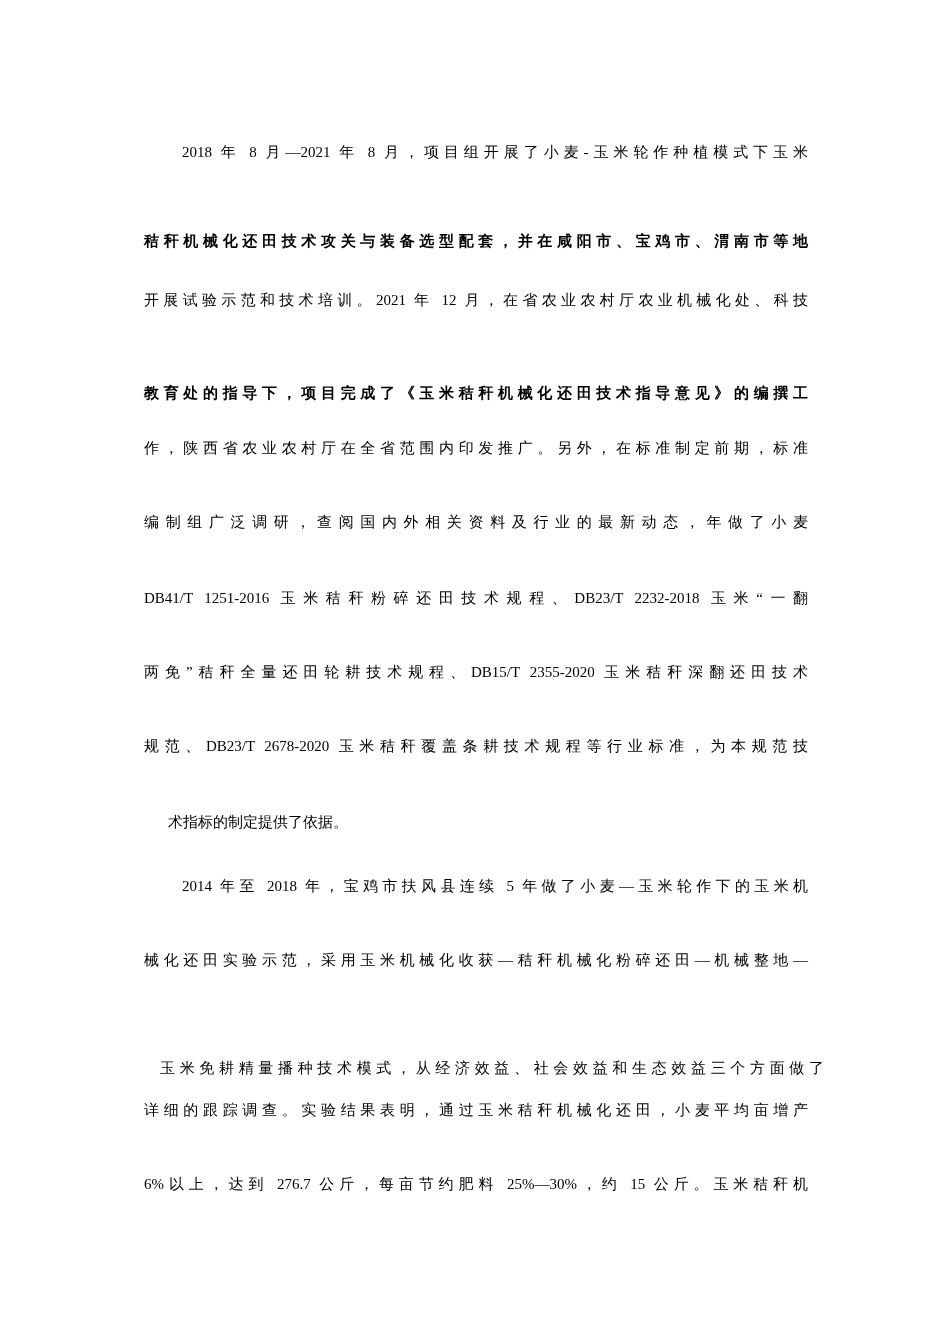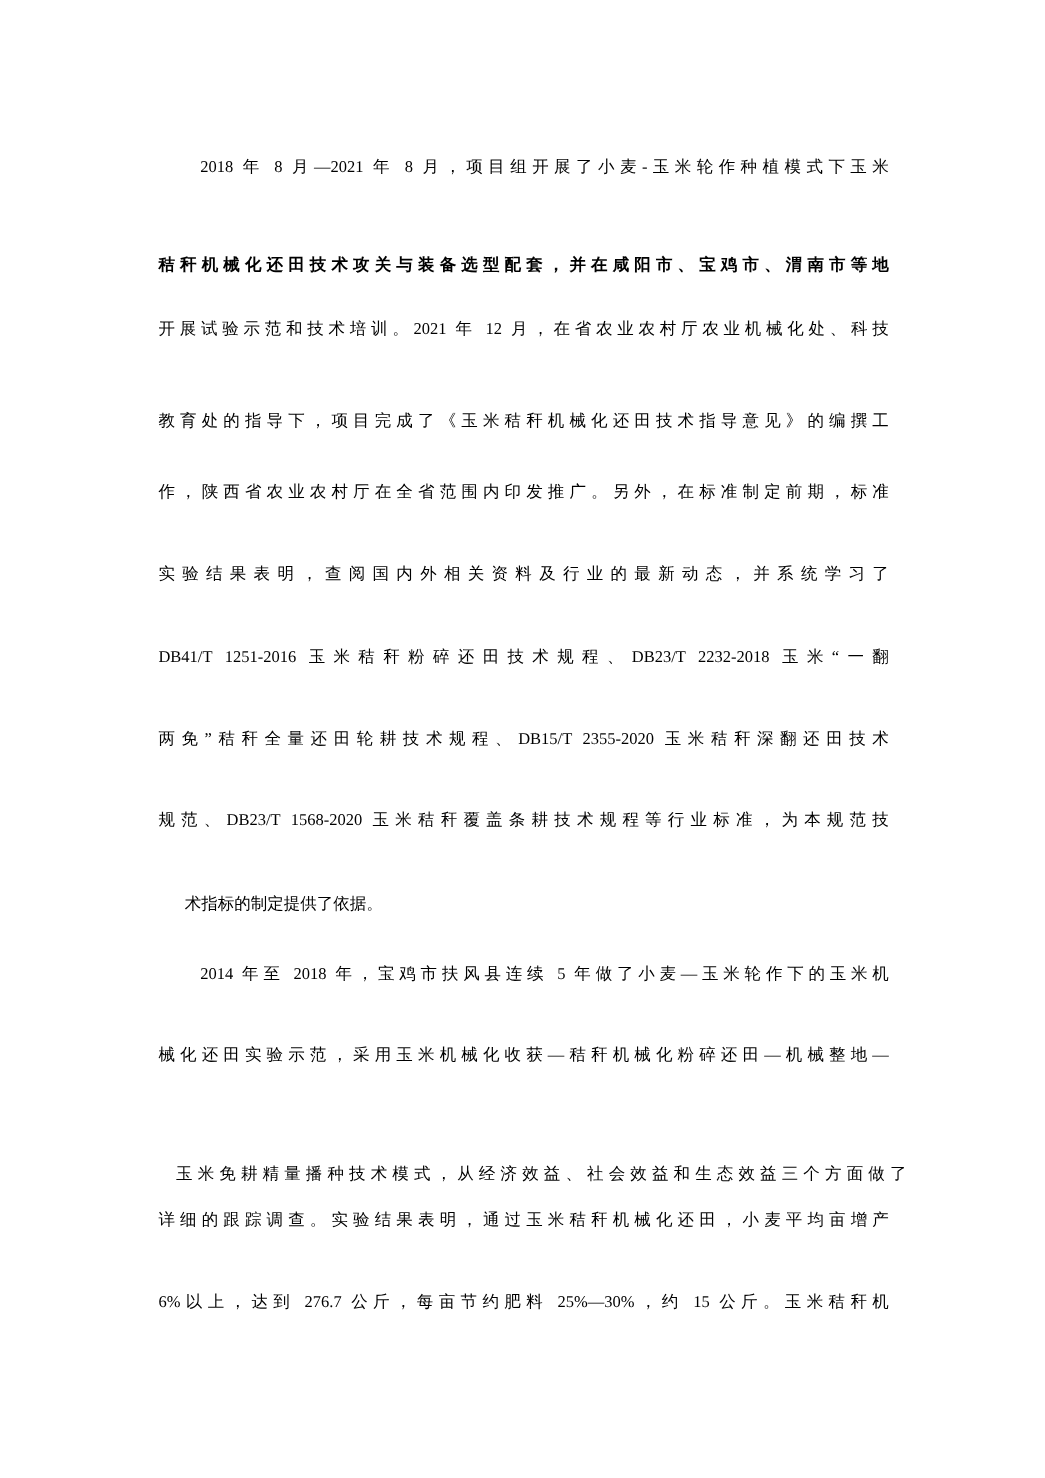--- a/index.html
+++ b/index.html
@@ -42,26 +42,26 @@
 </style>
 </head>
 <body>
 
 <div class="page">
 
   <div>
     <div class="line indent" style="top:137px;">2018 年 8 月—2021 年 8 月，项目组开展了小麦-玉米轮作种植模式下玉米</div>
     <div class="line" style="top:226px;font-weight:bold;">秸秆机械化还田技术攻关与装备选型配套，并在咸阳市、宝鸡市、渭南市等地</div>
     <div class="line" style="top:285px;">开展试验示范和技术培训。2021 年 12 月，在省农业农村厅农业机械化处、科技</div>
-    <div class="line" style="top:368px;">教育处的指导下，项目完成了《玉米秸秆机械化还田技术指导意见》的编撰工</div>
+    <div class="line" style="top:378px;font-weight:bold;">教育处的指导下，项目完成了《玉米秸秆机械化还田技术指导意见》的编撰工</div>
     <div class="line" style="top:433px;">作，陕西省农业农村厅在全省范围内印发推广。另外，在标准制定前期，标准</div>
-    <div class="line" style="top:507px;">实验结果表明，查阅国内外相关资料及行业的最新动态，并系统学习了</div>
+    <div class="line" style="top:507px;">编制组广泛调研，查阅国内外相关资料及行业的最新动态，年做了小麦</div>
     <div class="line" style="top:583px;">DB41/T 1251-2016 玉米秸秆粉碎还田技术规程、DB23/T 2232-2018 玉米“一翻</div>
     <div class="line" style="top:657px;">两免”秸秆全量还田轮耕技术规程、DB15/T 2355-2020 玉米秸秆深翻还田技术</div>
-    <div class="line" style="top:731px;">规范、DB23/T 1568-2020 玉米秸秆覆盖条耕技术规程等行业标准，为本规范技</div>
+    <div class="line" style="top:731px;">规范、DB23/T 2678-2020 玉米秸秆覆盖条耕技术规程等行业标准，为本规范技</div>
     <div class="line last" style="top:807px;margin-left:24px;">术指标的制定提供了依据。</div>
   </div>
 
   <div>
     <div class="line indent" style="top:871px;">2014 年至 2018 年，宝鸡市扶风县连续 5 年做了小麦—玉米轮作下的玉米机</div>
     <div class="line" style="top:945px;">械化还田实验示范，采用玉米机械化收获—秸秆机械化粉碎还田—机械整地—</div>
     <div class="line" style="top:1053px;margin-left:16px;">玉米免耕精量播种技术模式，从经济效益、社会效益和生态效益三个方面做了</div>
     <div class="line" style="top:1095px;">详细的跟踪调查。实验结果表明，通过玉米秸秆机械化还田，小麦平均亩增产</div>
     <div class="line" style="top:1169px;">6%以上，达到 276.7 公斤，每亩节约肥料 25%—30%，约 15 公斤。玉米秸秆机</div>
   </div>

